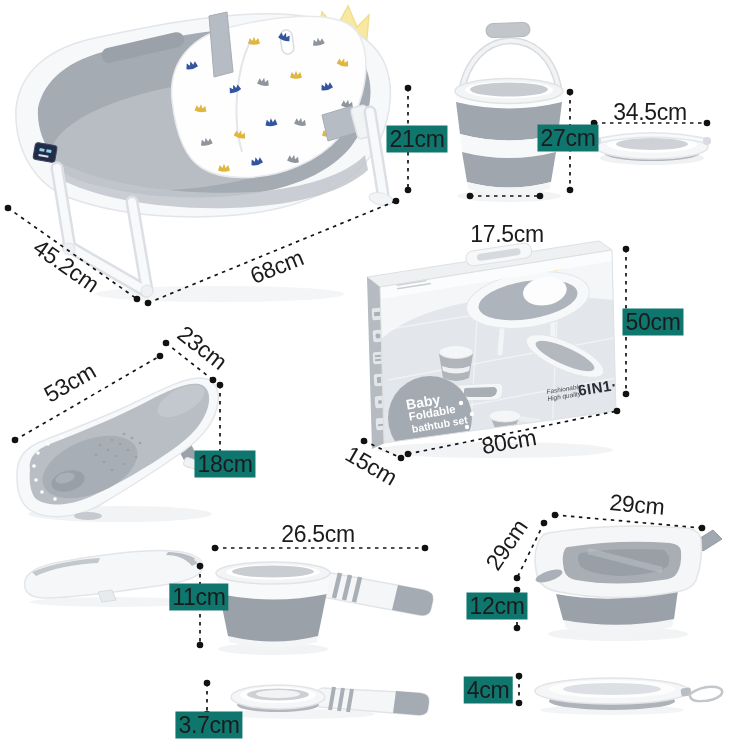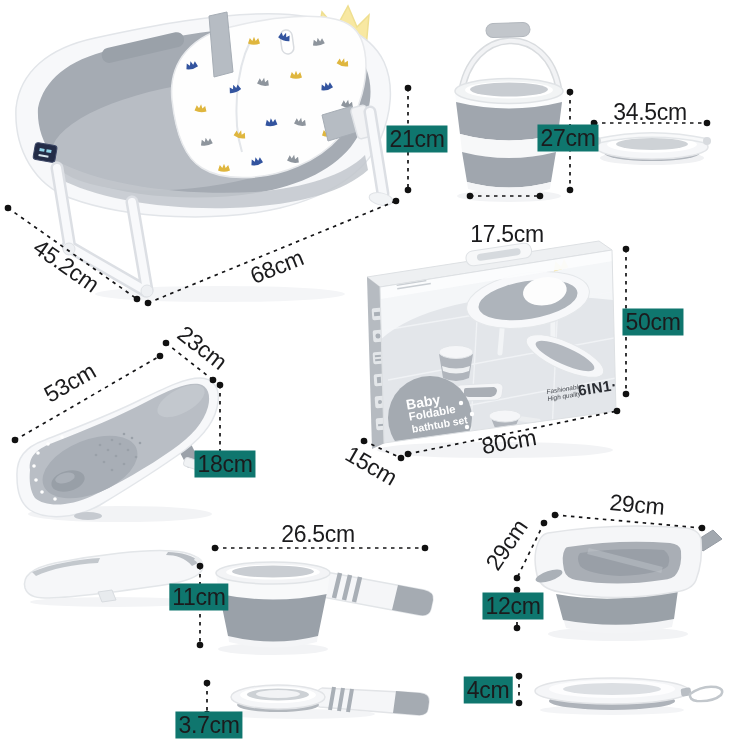--- a/index.html
+++ b/index.html
@@ -408,21 +408,21 @@
 <div class="dim" style="left:70px;top:383px;transform:translate(-50%,-50%) rotate(-30deg);">53cm</div>
 <div class="dim" style="left:202px;top:348px;transform:translate(-50%,-50%) rotate(38deg);">23cm</div>
 <div class="dim bg" style="left:225px;top:444px;margin-top:20px;">18cm</div>
 
 <div class="dim" style="left:318px;top:534px;">26.5cm</div>
 <div class="dim bg" style="left:199px;top:597px;">11cm</div>
 <div class="dim bg" style="left:209px;top:725px;">3.7cm</div>
 
 <div class="dim" style="left:637px;top:505px;transform:translate(-50%,-50%) rotate(5deg);">29cm</div>
 <div class="dim" style="left:507px;top:545px;transform:translate(-50%,-50%) rotate(-56deg);">29cm</div>
-<div class="dim bg" style="left:513px;top:606px;">12cm</div>
+<div class="dim bg" style="left:497px;top:606px;">12cm</div>
 <div class="dim bg" style="left:488px;top:690px;">4cm</div>
 
 <div class="boxtext badge-t" style="left:405px;top:398px;font-size:14px;transform:rotate(-10deg);">Baby</div>
 <div class="boxtext badge-t" style="left:408px;top:412px;font-size:11.5px;transform:rotate(-10deg);">Foldable</div>
 <div class="boxtext badge-t" style="left:411px;top:424px;font-size:10.5px;transform:rotate(-10deg);">bathtub set</div>
 <div class="boxtext tagline" style="left:546px;top:389px;transform:rotate(-9deg);">Fashionable</div>
 <div class="boxtext tagline" style="left:547px;top:396px;transform:rotate(-9deg);">High quality</div>
 <div class="boxtext feature" style="left:577px;top:383px;transform:rotate(-9deg);">6IN1·</div>
 
 </div>

